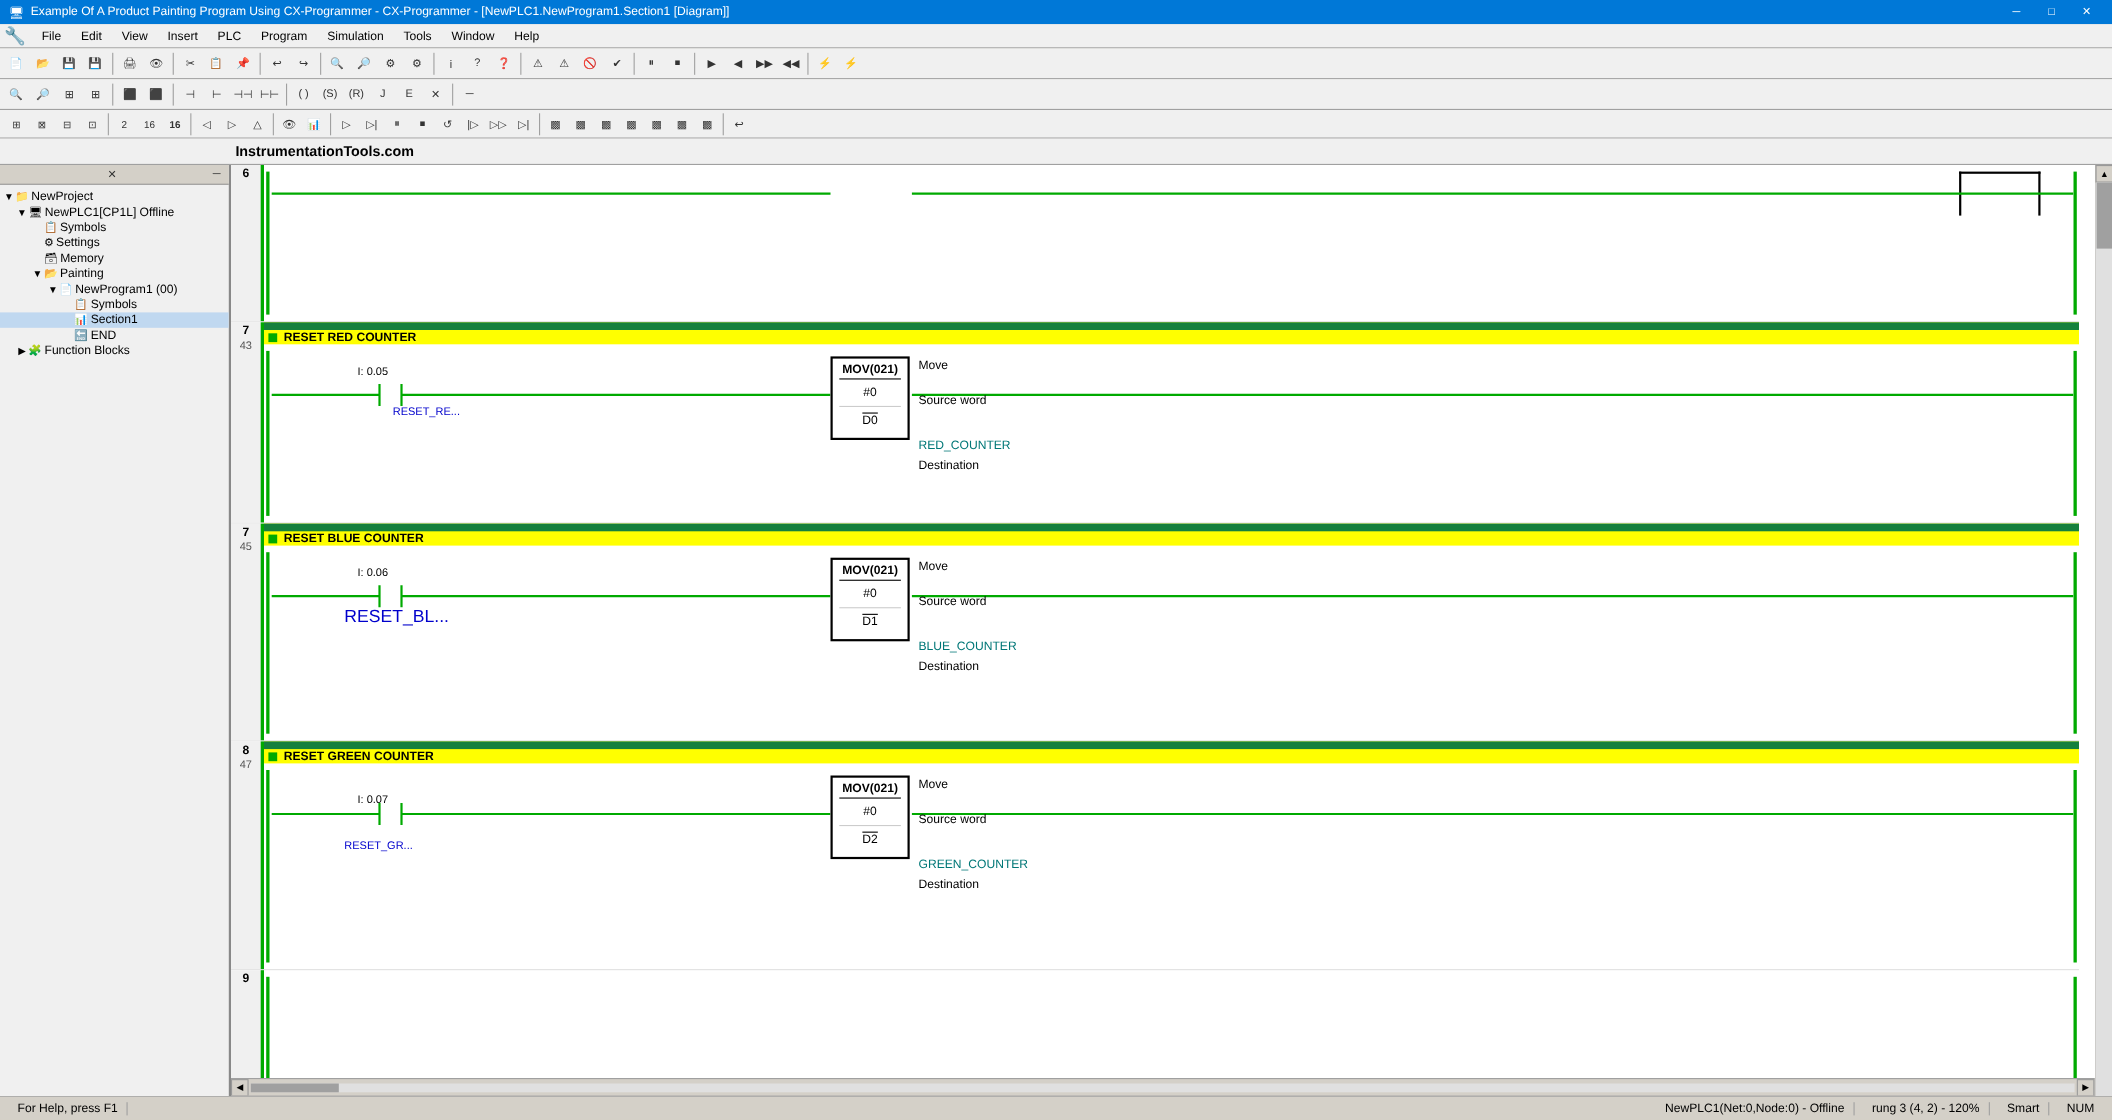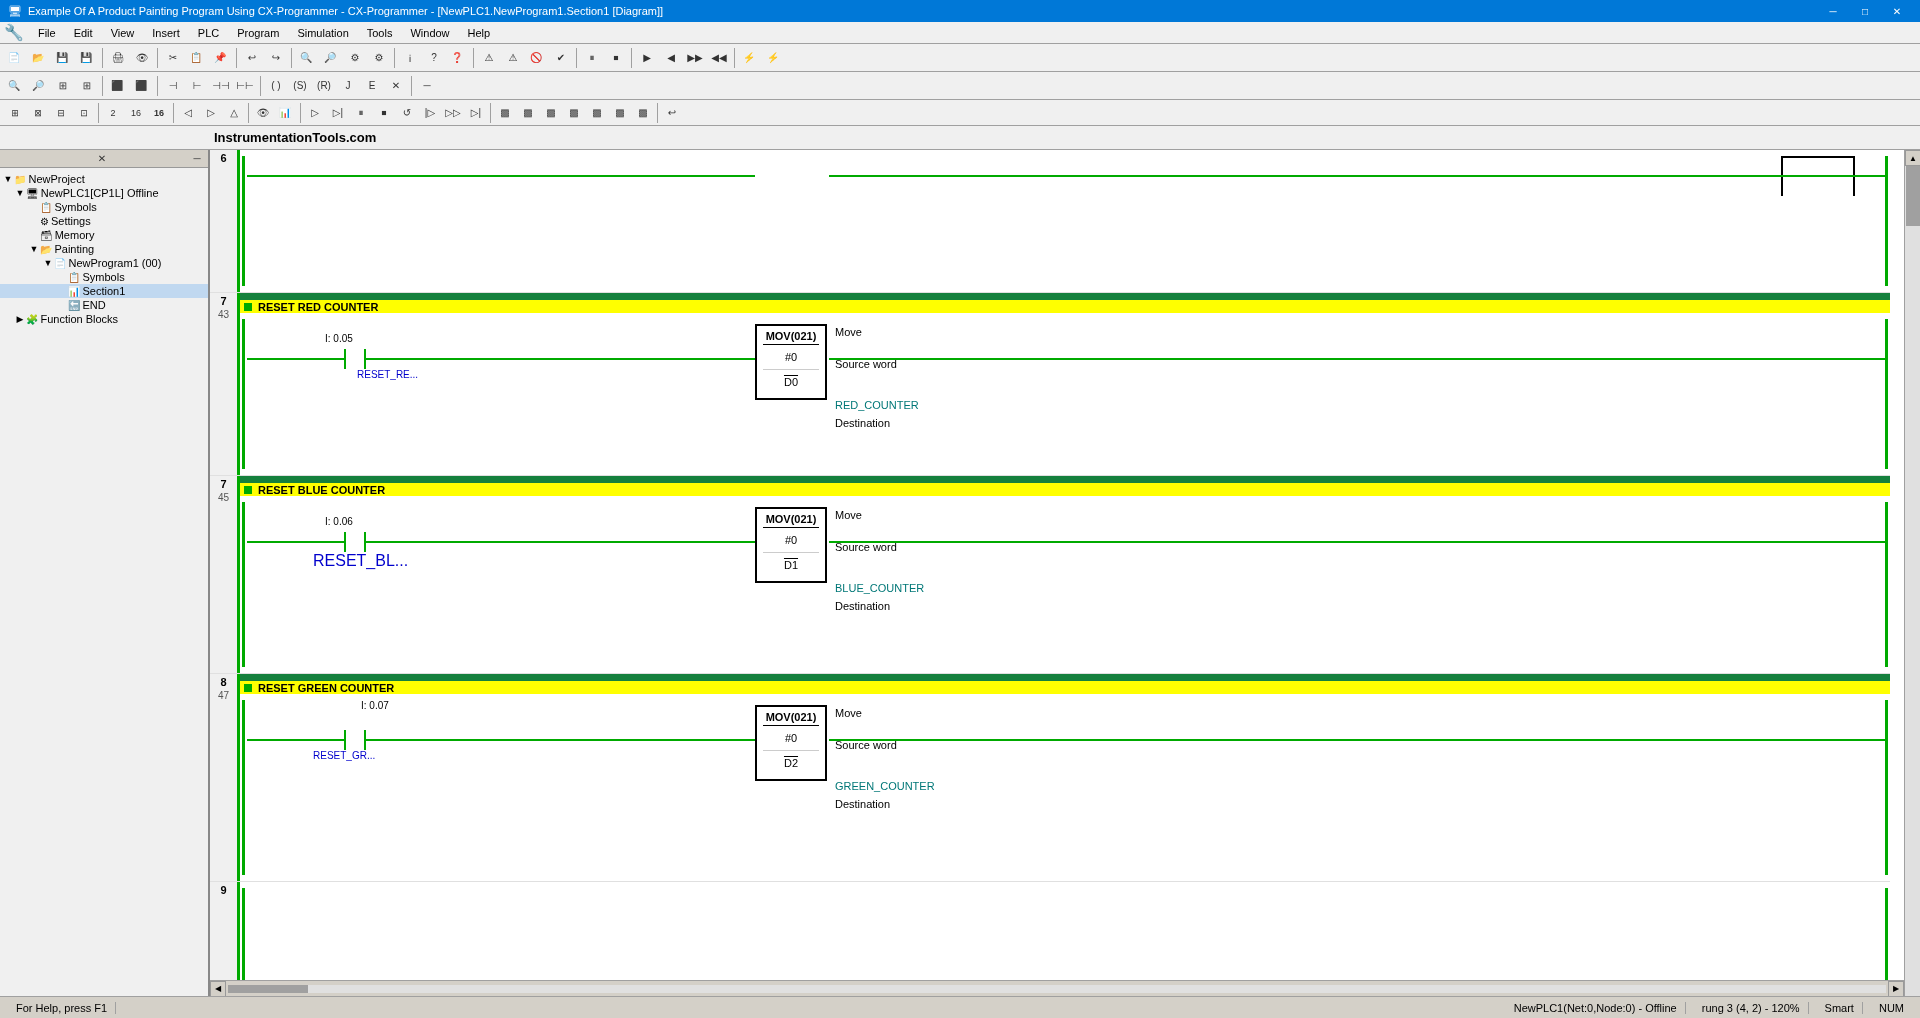--- a/index.html
+++ b/index.html
@@ -686,24 +686,24 @@
               <div class="ladder-body">
                 <div class="left-rail"></div>
                 <div class="ladder-diagram-area" style="height:175px; position:relative;">
                   <svg width="100%" height="175px" style="position:absolute; left:0; top:0; pointer-events:none;">
                     <line x1="2" y1="40" x2="100" y2="40" stroke="#00aa00" stroke-width="2"></line>
                     <line x1="100" y1="30" x2="100" y2="50" stroke="#00aa00" stroke-width="2"></line>
                     <line x1="120" y1="30" x2="120" y2="50" stroke="#00aa00" stroke-width="2"></line>
                     <line x1="120" y1="40" x2="510" y2="40" stroke="#00aa00" stroke-width="2"></line>
                     <line x1="584" y1="40" x2="1640" y2="40" stroke="#00aa00" stroke-width="2"></line>
                   </svg>
-                  <div style="position:absolute; left:80px; top:0; font-size:10px;margin-left:36px;">
+                  <div style="position:absolute; left:80px; top:22px; font-size:10px;">
                     <span>I: 0.07</span>
                   </div>
-                  <div style="position:absolute; left:68px; top:50px; font-size:10px; color:#0000cc;">
+                  <div style="position:absolute; left:68px; top:64px; font-size:10px; color:#0000cc;">
                     <span>RESET_GR...</span>
                   </div>
                   <div style="position:absolute; left:510px; top:5px;">
                     <div class="mov-box-elem">
                       <div class="mov-box-title">MOV(021)</div>
                       <div class="mov-box-row">
                         <span>#0</span>
                       </div>
                       <div style="height:1px; background:#ccc; margin:4px 0;"></div>
                       <div class="mov-box-row">

